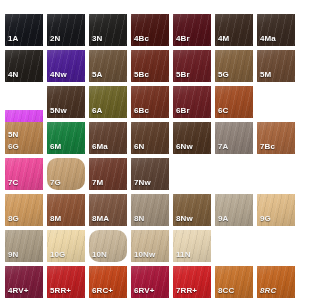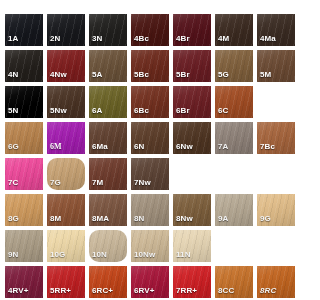--- a/index.html
+++ b/index.html
@@ -122,21 +122,21 @@
         <div class="sheen"></div>
         <span class="swatch-label">4Ma</span>
       </div>
     </div>
     <div class="swatch-row">
       <div class="swatch" style="background: rgb(35, 31, 27);">
         <div class="texture"></div>
         <div class="sheen"></div>
         <span class="swatch-label">4N</span>
       </div>
-      <div class="swatch" style="background: #7f1d1d;">
+      <div class="swatch" style="background: #4c1d95;">
         <div class="texture"></div>
         <div class="sheen"></div>
         <span class="swatch-label">4Nw</span>
       </div>
       <div class="swatch" style="background: rgb(106, 82, 57);">
         <div class="texture"></div>
         <div class="sheen"></div>
         <span class="swatch-label">5A</span>
       </div>
       <div class="swatch" style="background: rgb(109, 42, 28);">
@@ -154,21 +154,21 @@
         <div class="sheen"></div>
         <span class="swatch-label">5G</span>
       </div>
       <div class="swatch" style="background: rgb(107, 74, 51);">
         <div class="texture"></div>
         <div class="sheen"></div>
         <span class="swatch-label">5M</span>
       </div>
     </div>
     <div class="swatch-row">
-      <div class="swatch" style="background: #000000;">
+      <div class="swatch" style="background: #d946ef; margin-top: 24px;">
         <div class="texture"></div>
         <div class="sheen"></div>
         <span class="swatch-label">5N</span>
       </div>
       <div class="swatch" style="background: rgb(74, 51, 36);">
         <div class="texture"></div>
         <div class="sheen"></div>
         <span class="swatch-label">5Nw</span>
       </div>
       <div class="swatch" style="background: rgb(107, 99, 38);">
@@ -191,21 +191,21 @@
         <div class="sheen"></div>
         <span class="swatch-label">6C</span>
       </div>
     </div>
     <div class="swatch-row">
       <div class="swatch light-label" style="background: rgb(183, 130, 76);">
         <div class="texture"></div>
         <div class="sheen"></div>
         <span class="swatch-label">6G</span>
       </div>
-      <div class="swatch" style="background: #a21caf; font-family: Liberation Serif, serif;">
+      <div class="swatch" style="background: #15803d;">
         <div class="texture"></div>
         <div class="sheen"></div>
         <span class="swatch-label">6M</span>
       </div>
       <div class="swatch" style="background: rgb(96, 64, 47);">
         <div class="texture"></div>
         <div class="sheen"></div>
         <span class="swatch-label">6Ma</span>
       </div>
       <div class="swatch" style="background: rgb(92, 61, 41);">

